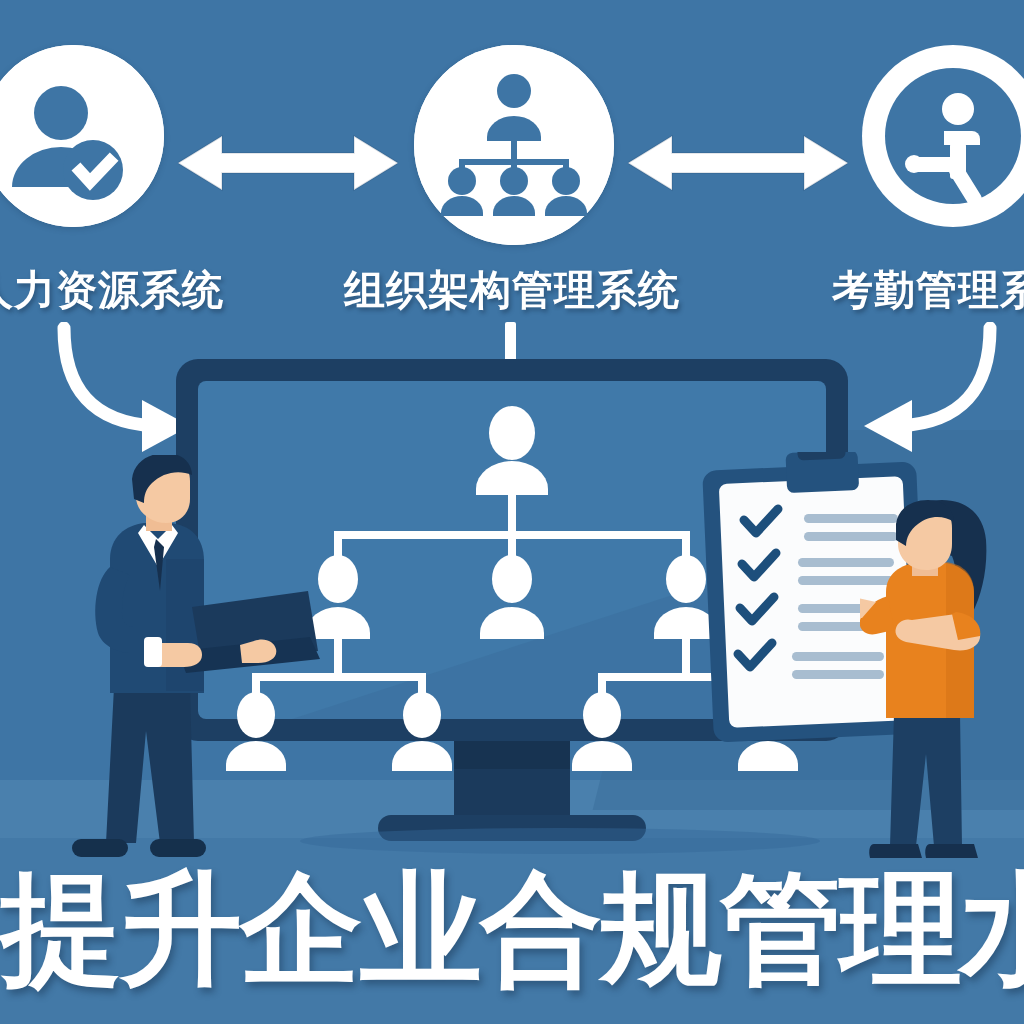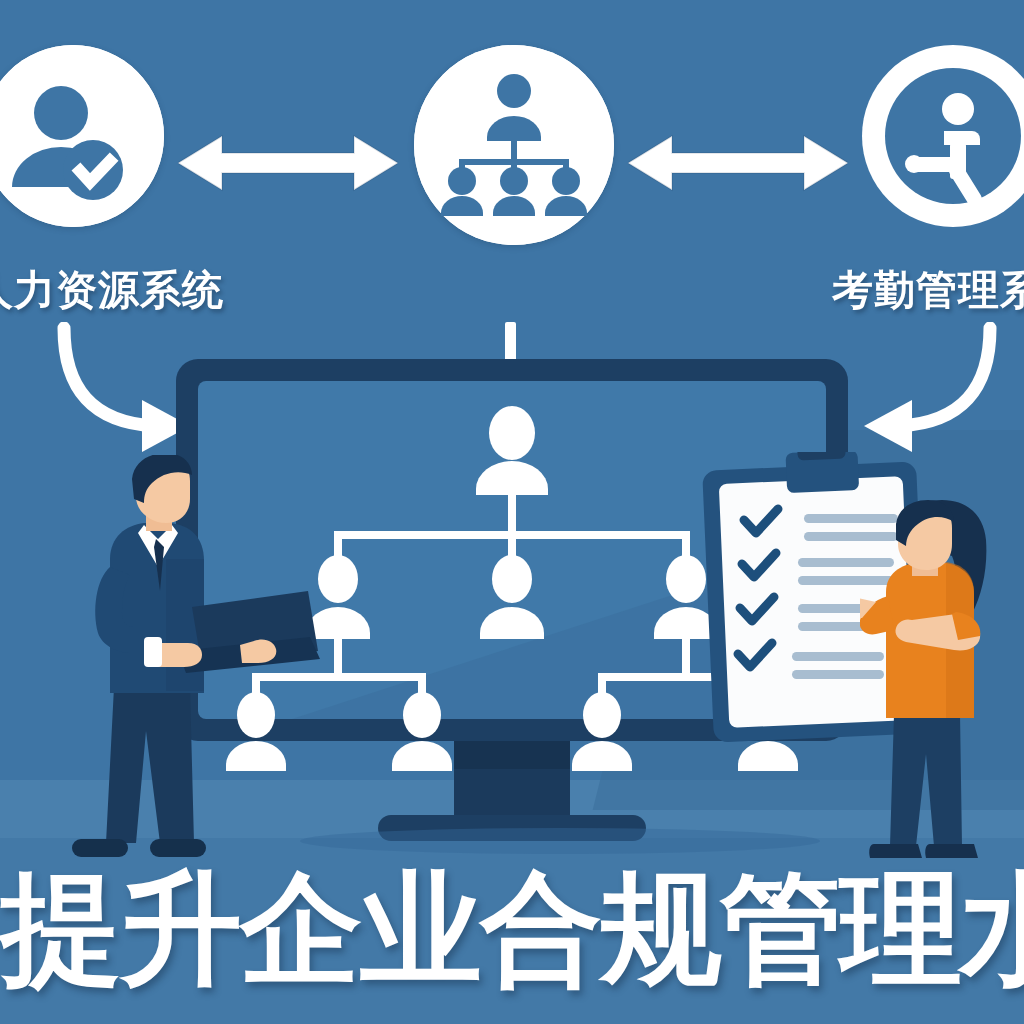--- a/index.html
+++ b/index.html
@@ -129,20 +129,21 @@
       <rect x="149" y="114" width="6" height="22" fill="#3e75a5"></rect>
 
       <circle cx="48" cy="136" r="14" fill="#3e75a5"></circle>
       <path d="M27 168 a21 17 0 0 1 42 0 v 3 h-42 z" fill="#3e75a5"></path>
       <circle cx="100" cy="136" r="14" fill="#3e75a5"></circle>
       <path d="M79 168 a21 17 0 0 1 42 0 v 3 h-42 z" fill="#3e75a5"></path>
       <circle cx="152" cy="136" r="14" fill="#3e75a5"></circle>
       <path d="M131 168 a21 17 0 0 1 42 0 v 3 h-42 z" fill="#3e75a5"></path>
     </svg>
   </div>
+  <div class="badge-label" id="label-org">组织架构管理系统</div>
 
   <div class="badge" id="badge-att" style="background:transparent;box-shadow:none;">
     <svg viewBox="0 0 182 182">
       <circle cx="91" cy="91" r="91" fill="#ffffff"></circle>
       <circle cx="91" cy="91" r="68" fill="#3e75a5"></circle>
 
       <circle cx="96" cy="64" r="16" fill="#ffffff"></circle>
       <path d="M82 86 h28 a8 8 0 0 1 8 8 v 6 h-36 z" fill="#ffffff"></path>
       <rect x="88" y="98" width="16" height="36" rx="3" fill="#ffffff"></rect>
       <rect x="48" y="112" width="52" height="15" rx="7" fill="#ffffff"></rect>

